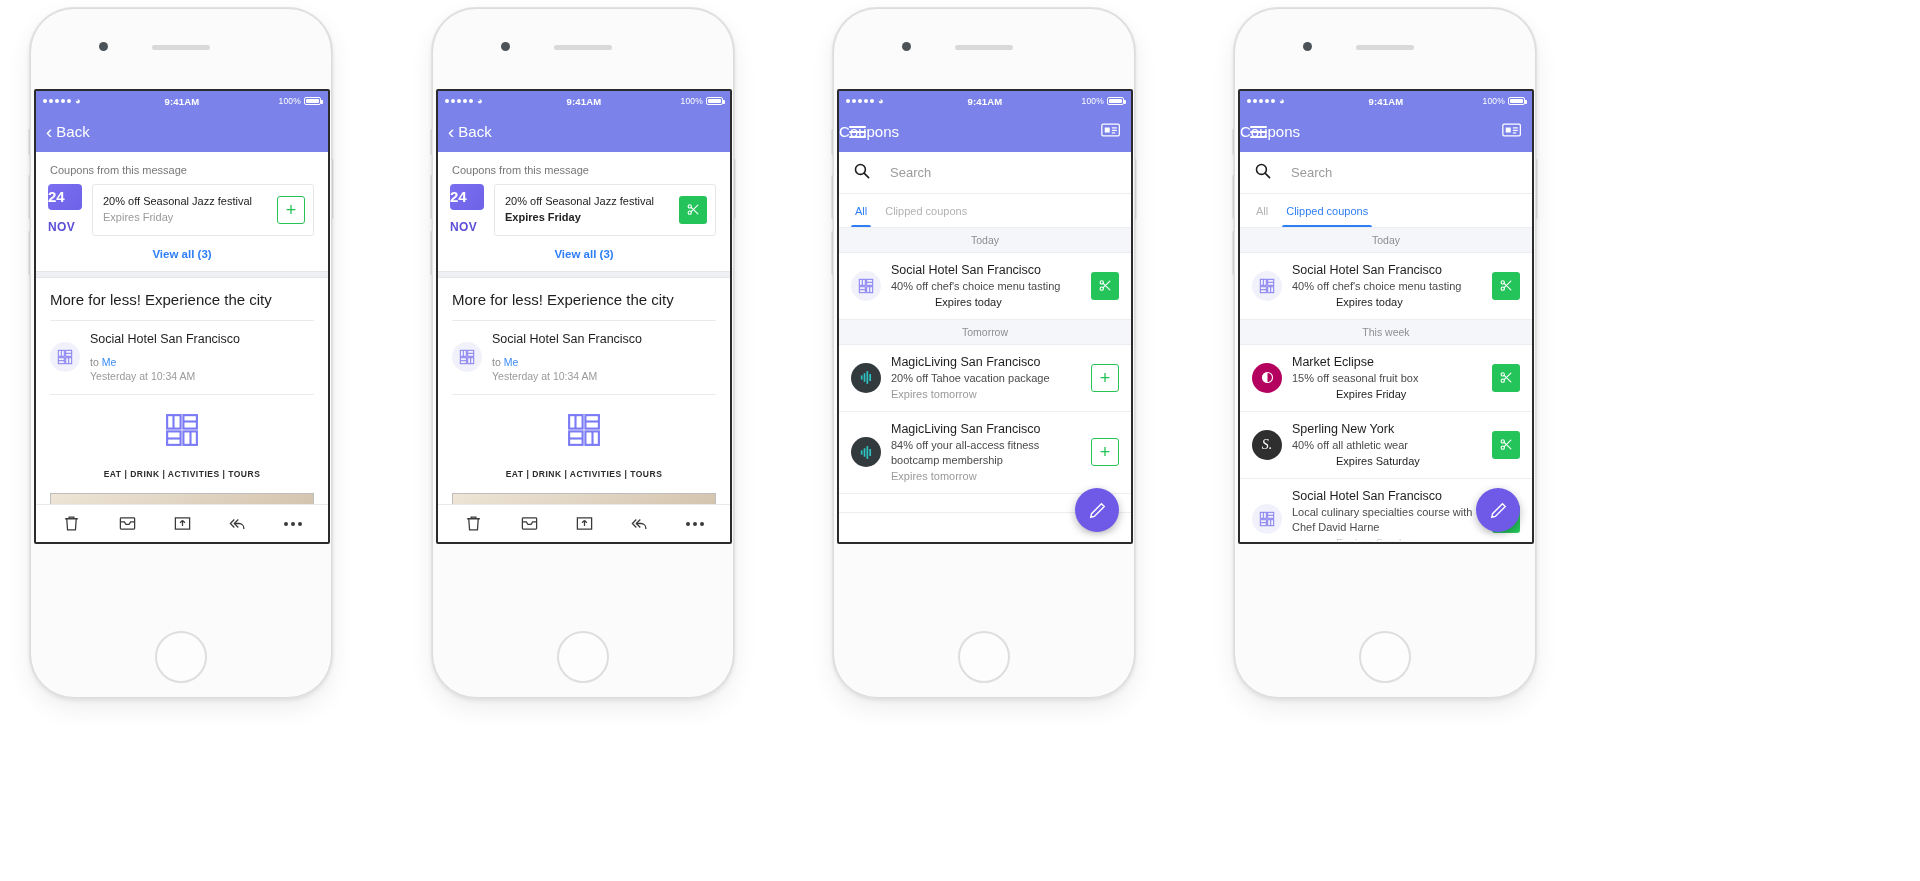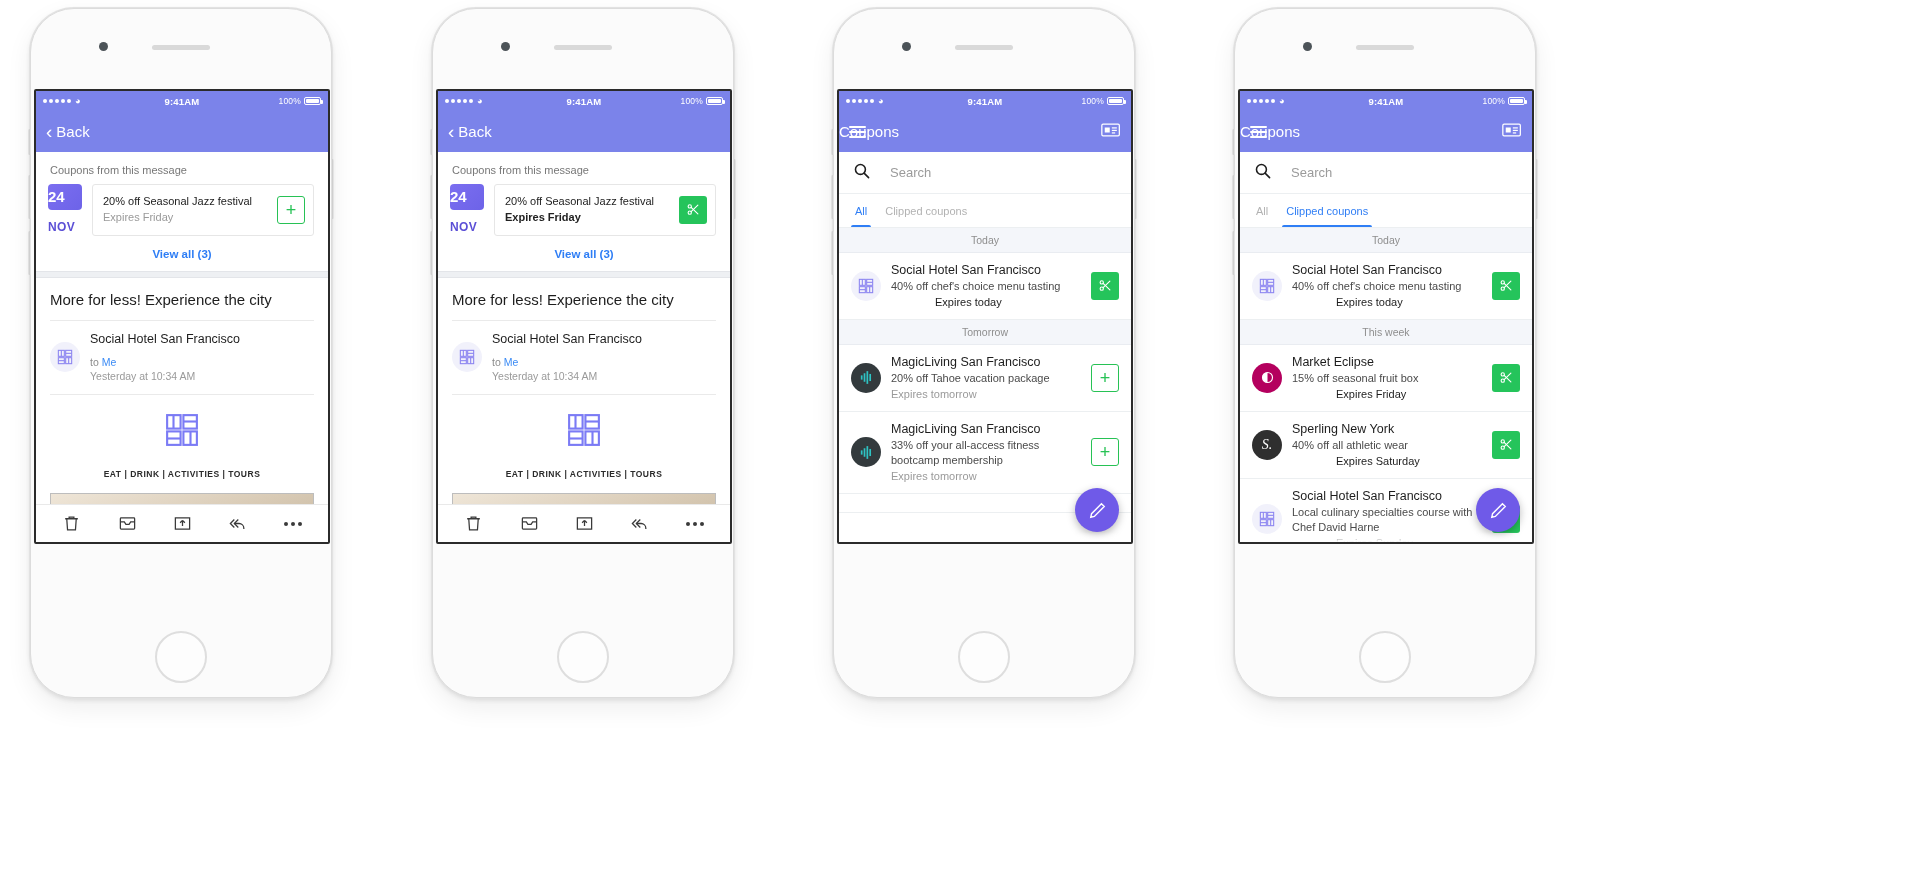--- a/index.html
+++ b/index.html
@@ -672,21 +672,21 @@
             <div class="cav dark">
               <svg viewBox="0 0 24 24">
                 <rect x="4" y="9" width="2.4" height="6" fill="#2ec4c4"></rect>
                 <rect x="8" y="6" width="2.4" height="12" fill="#2ec4c4"></rect>
                 <rect x="12" y="3" width="2.4" height="18" fill="#2ec4c4"></rect>
                 <rect x="16" y="7" width="2.4" height="10" fill="#2ec4c4"></rect>
               </svg>
             </div>
             <div class="ctext">
               <div class="c-title">MagicLiving San Francisco</div>
-              <div class="c-desc">33% off your all-access fitness bootcamp membership</div>
+              <div class="c-desc">84% off your all-access fitness bootcamp membership</div>
               <div class="c-exp">Expires tomorrow</div>
             </div>
             <div class="act plus">+</div>
           </div>
 
           <div class="crow">
             
             
             
           </div>

